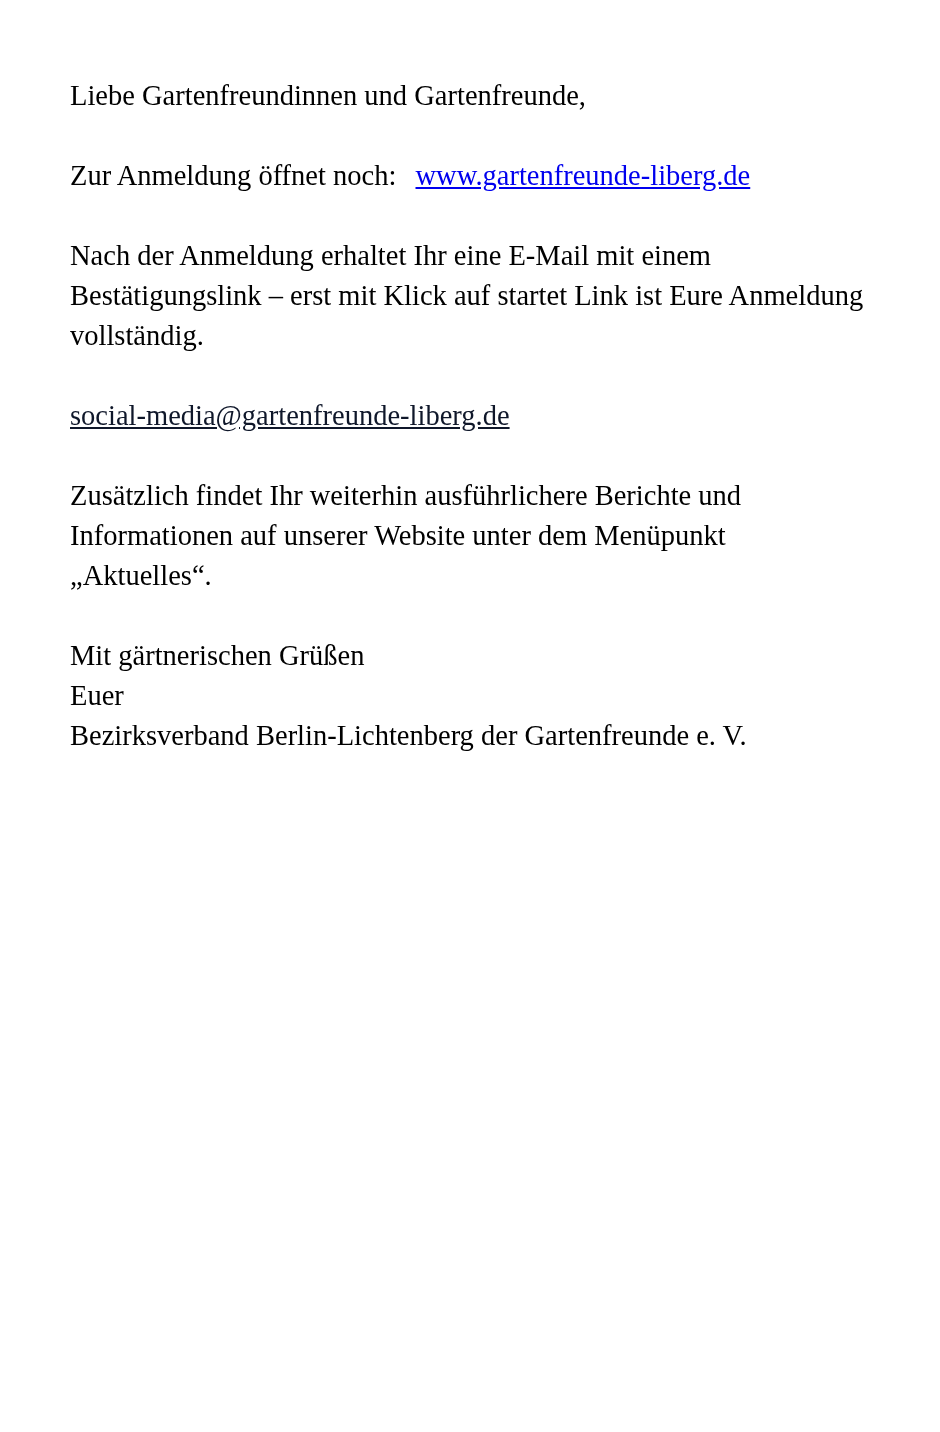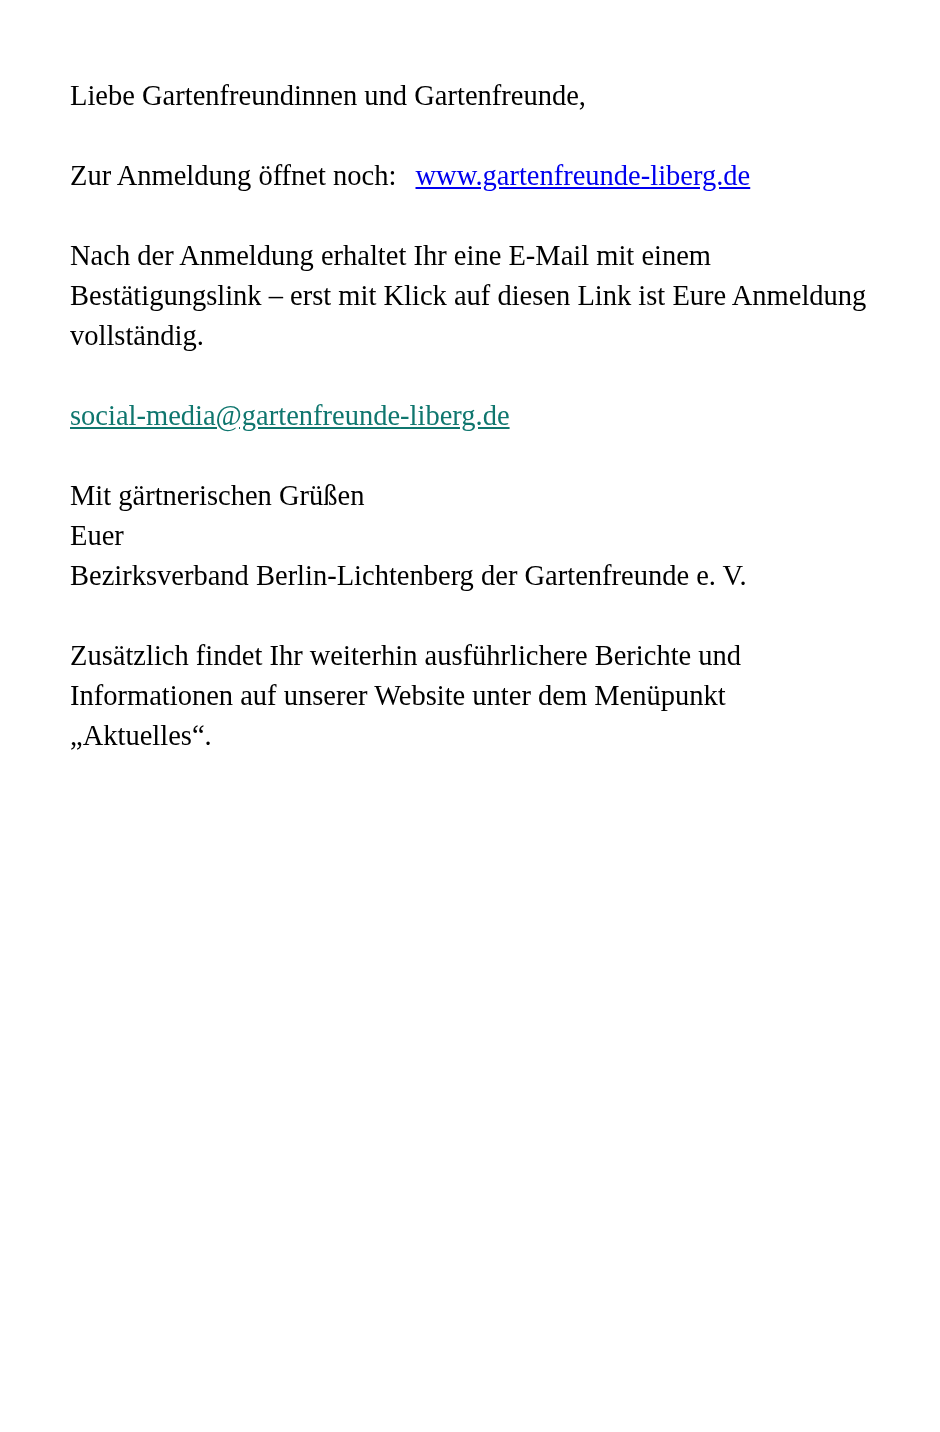--- a/index.html
+++ b/index.html
@@ -40,28 +40,28 @@
 
   <p class="para">Liebe Gartenfreundinnen und Gartenfreunde,</p>
 
 
 
   <p class="para">
     <span>Zur Anmeldung öffnet noch: </span><a href="#" class="link spaced" style="color: rgb(0, 0, 238);">www.gartenfreunde-liberg.de</a>
   </p>
 
 
-  <p class="para">Nach der Anmeldung erhaltet Ihr eine E-Mail mit einem Bestätigungslink – erst mit Klick auf diesen Link ist Eure Anmeldung vollständig.</p>
+  <p class="para">Nach der Anmeldung erhaltet Ihr eine E-Mail mit einem Bestätigungslink – erst mit Klick auf startet Link ist Eure Anmeldung vollständig.</p>
 
 
   <p class="para">
-    <a href="#" class="link" style="color: #0f766e;">social-media@gartenfreunde-liberg.de</a>
+    <a href="#" class="link" style="color: #0f172a;">social-media@gartenfreunde-liberg.de</a>
   </p>
+
+  <p class="para">Zusätzlich findet Ihr weiterhin ausführlichere Berichte und Informationen auf unserer Website unter dem Menüpunkt „Aktuelles“.</p>
 
   <p class="para">
     <span>Mit gärtnerischen Grüßen</span><br>
     <span>Euer</span><br>
     <span>Bezirksverband Berlin-Lichtenberg der Gartenfreunde e. V.</span>
   </p>
 
-  <p class="para">Zusätzlich findet Ihr weiterhin ausführlichere Berichte und Informationen auf unserer Website unter dem Menüpunkt „Aktuelles“.</p>
-
 </div>
 
 </body></html>

